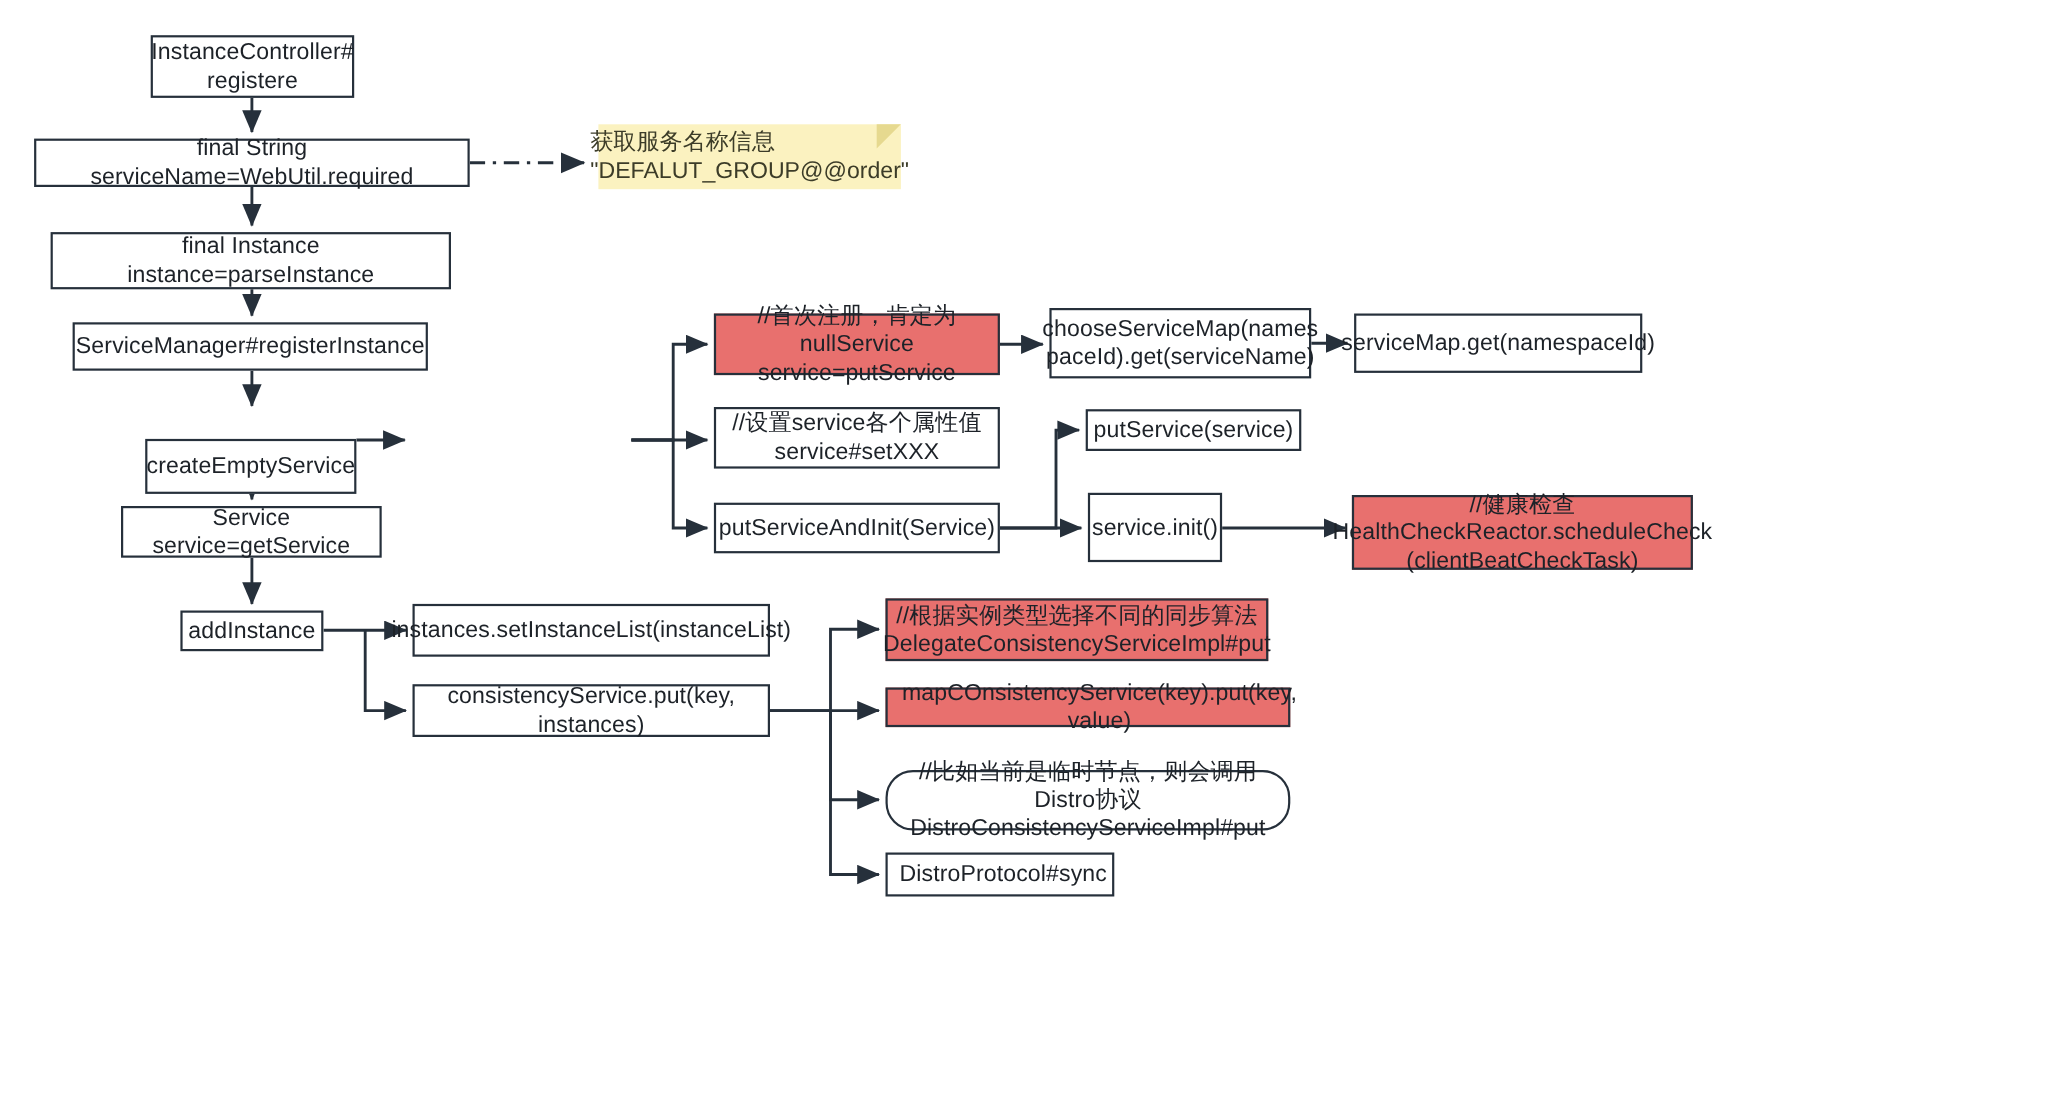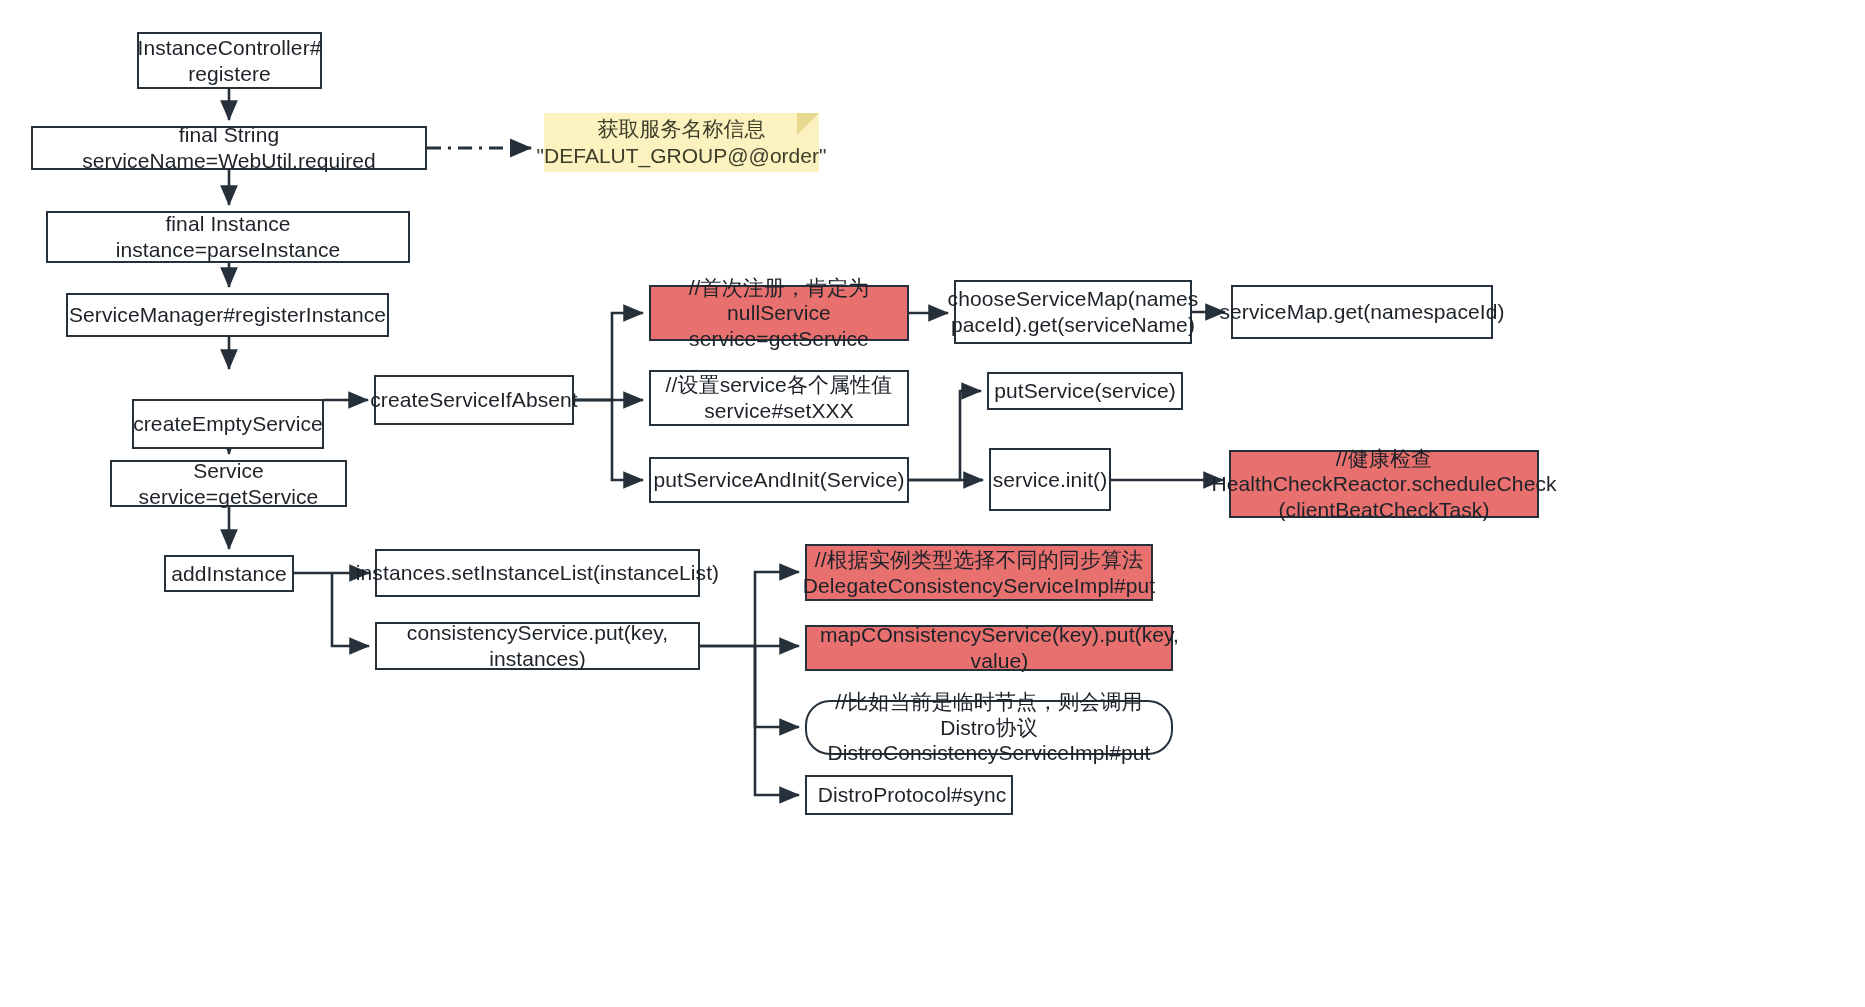--- a/index.html
+++ b/index.html
@@ -45,21 +45,20 @@
     background: #e8706e;
     border-color: #26303b;
   }
   .note {
     position: absolute;
     box-sizing: border-box;
     background: #fbf2c0;
     color: #3c3c28;
     font-size: 21px;
     line-height: 1.25;
-    text-align: center;
     display: flex;
     align-items: center;
     justify-content: center;
     white-space: pre-line;
     border: none;
   }
   .note-fold {
     position: absolute;
     width: 0;
     height: 0;
@@ -117,24 +116,23 @@
 registere</div>
 
   <div class="node" style="left:31px;top:126px;width:396px;height:44px;">final String serviceName=WebUtil.required</div>
 
   <div class="node" style="left:46px;top:211px;width:364px;height:52px;">final Instance instance=parseInstance</div>
 
   <div class="node" style="left:66px;top:293px;width:323px;height:44px;">ServiceManager#registerInstance</div>
 
   <div class="node" style="left:132px;top:375px;width:192px;height:50px;margin-top:24px;">createEmptyService</div>
 
-  <div class="node" style="left:374px;top:375px;width:200px;height:50px;">createServiceIfAbsent</div>
 
   <div class="node red" style="left:649px;top:285px;width:260px;height:56px;">//首次注册，肯定为nullService
-service=getService</div>
+service=putService</div>
 
   <div class="node" style="left:1231px;top:285px;width:262px;height:54px;">serviceMap.get(namespaceId)</div>
 
   <div class="node" style="left:954px;top:280px;width:238px;height:64px;">chooseServiceMap(names
 paceId).get(serviceName)</div>
 
   <div class="node" style="left:649px;top:370px;width:260px;height:56px;">//设置service各个属性值
 service#setXXX</div>
 
   <div class="node" style="left:649px;top:457px;width:260px;height:46px;">putServiceAndInit(Service)</div>
@@ -151,21 +149,21 @@
 
   <div class="node" style="left:164px;top:555px;width:130px;height:37px;">addInstance</div>
 
   <div class="node" style="left:375px;top:549px;width:325px;height:48px;">instances.setInstanceList(instanceList)</div>
 
   <div class="node" style="left:375px;top:622px;width:325px;height:48px;">consistencyService.put(key, instances)</div>
 
   <div class="node red" style="left:805px;top:544px;width:348px;height:57px;">//根据实例类型选择不同的同步算法
 DelegateConsistencyServiceImpl#put</div>
 
-  <div class="node red" style="left:805px;top:625px;width:368px;height:46px;padding-left:27px;">mapCOnsistencyService(key).put(key, value)</div>
+  <div class="node red" style="left:805px;top:625px;width:368px;height:36px;padding-left:27px;">mapCOnsistencyService(key).put(key, value)</div>
 
   <div class="node" style="left:805px;top:700px;width:368px;height:55px;border-radius:25px;">//比如当前是临时节点，则会调用Distro协议
 DistroConsistencyServiceImpl#put</div>
 
   <div class="node" style="left:805px;top:775px;width:208px;height:40px;padding-left:12px;">DistroProtocol#sync</div>
 
   <div class="note" style="left:544px;top:113px;width:275px;height:59px;">获取服务名称信息
 "DEFALUT_GROUP@@order"</div>
   <div class="note-fold" style="left:797px;top:113px;"></div>
 

